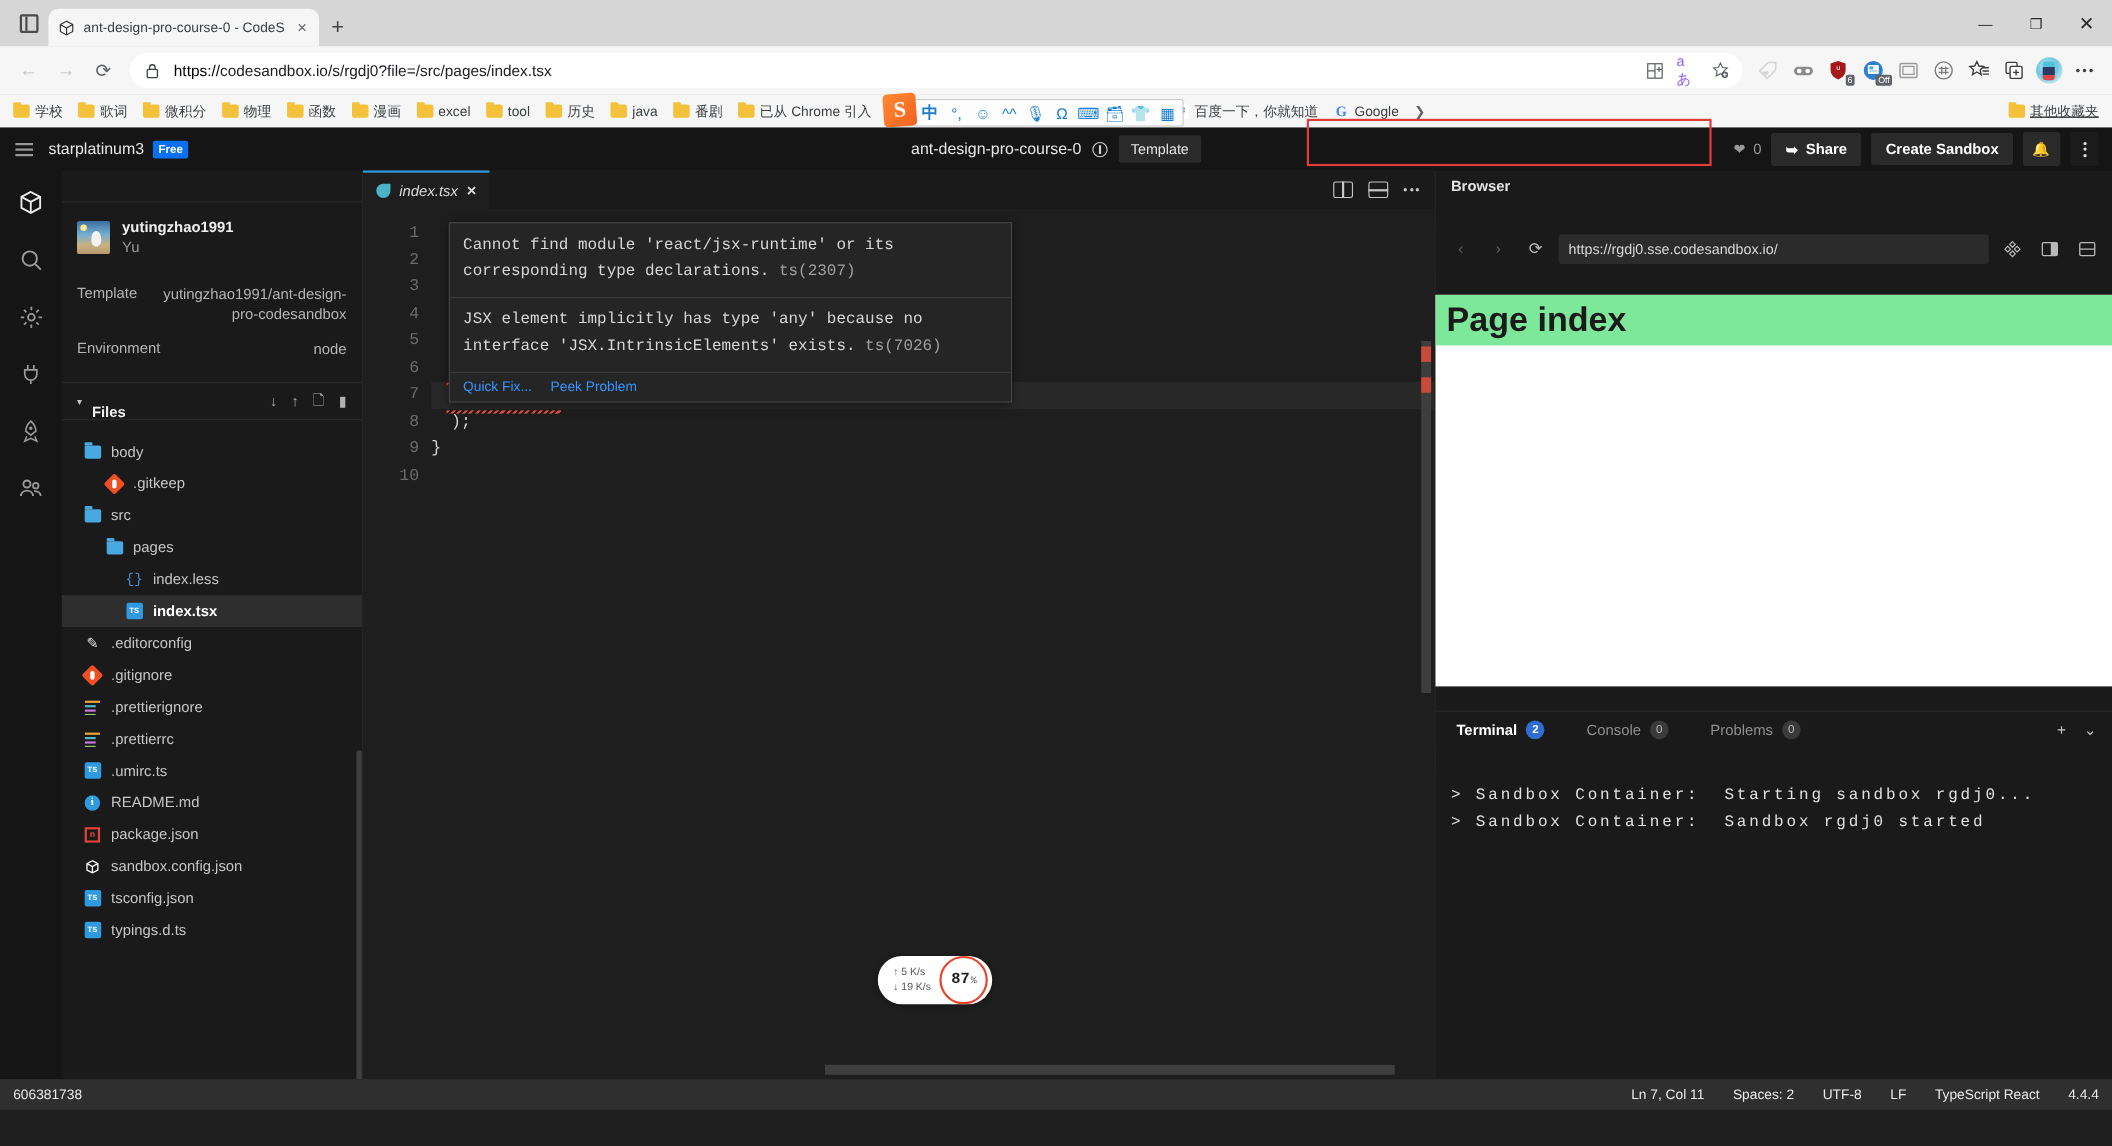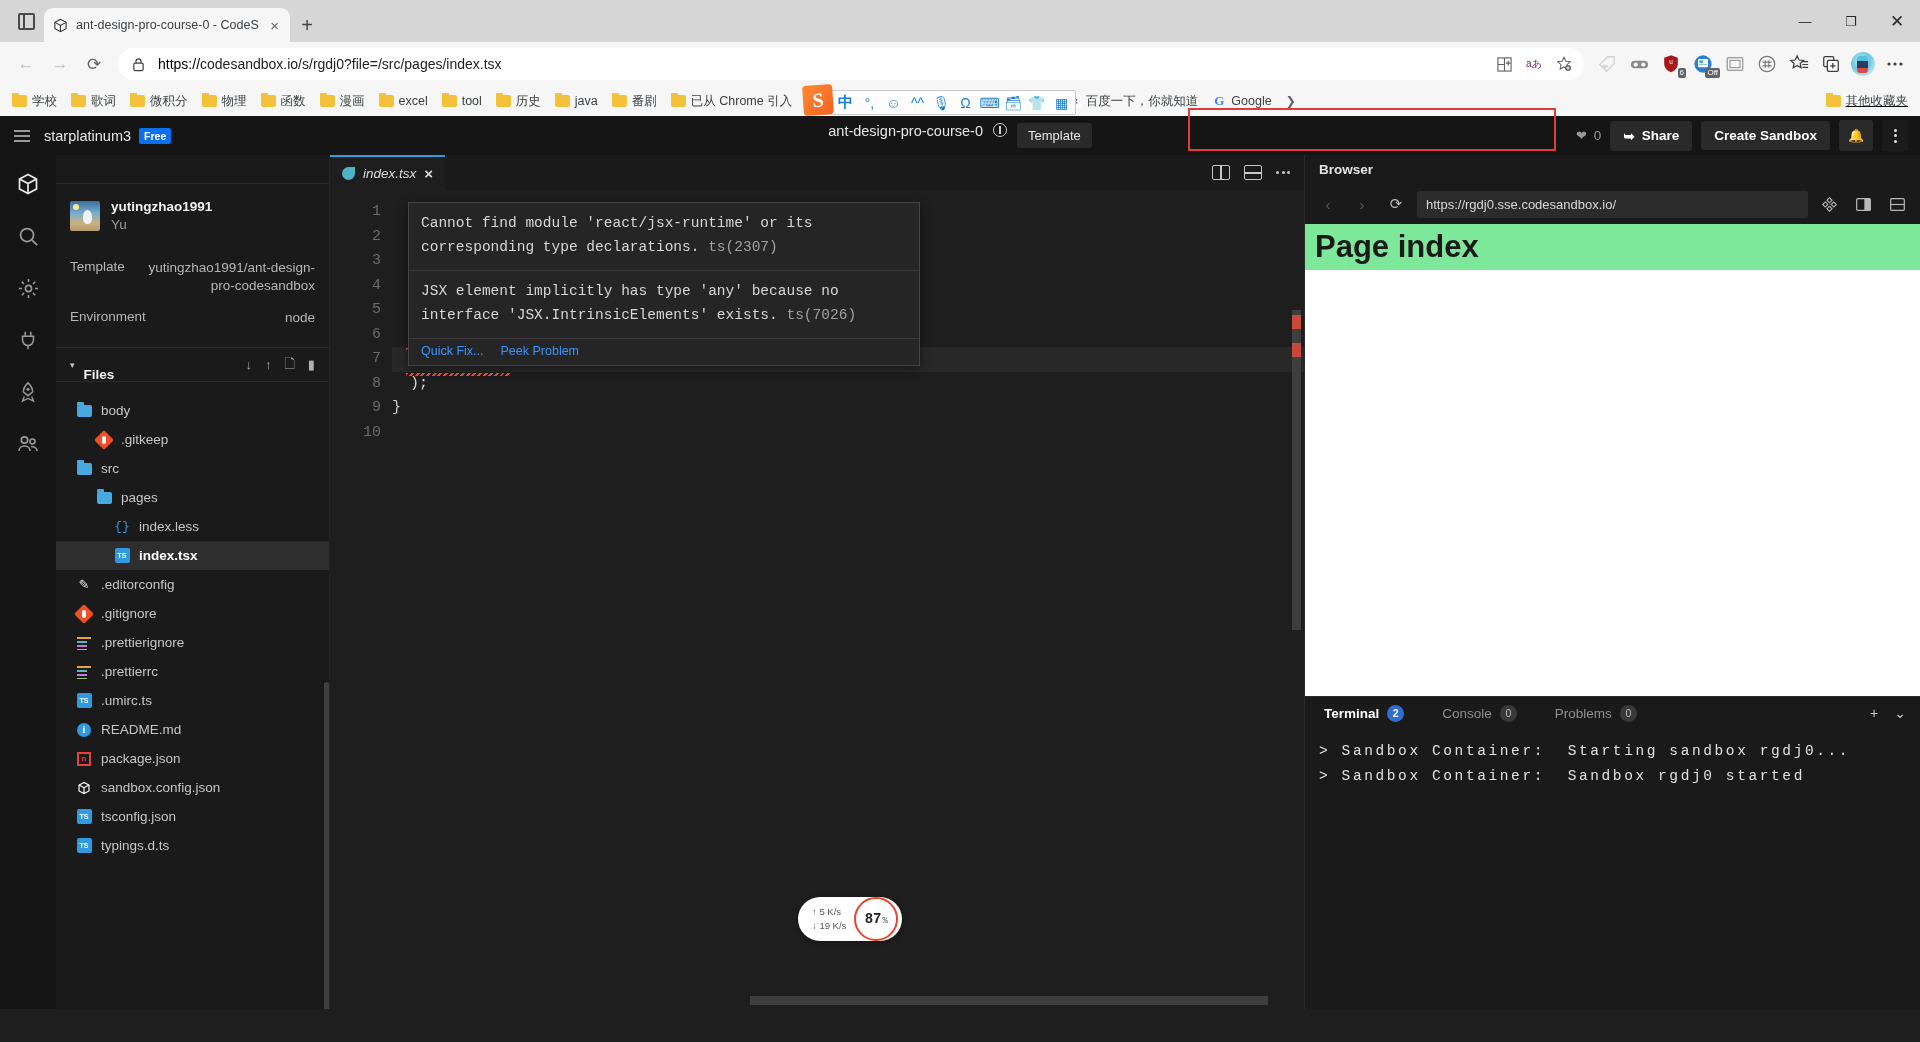--- a/index.html
+++ b/index.html
@@ -38,21 +38,21 @@
   .omnibar { height: 44px; background: #f6f6f6; display: flex; align-items: center; padding: 0 10px; gap: 2px; }
   .nav-btn { width: 32px; height: 32px; display: flex; align-items: center; justify-content: center;
     font-size: 17px; color: #5f6368; }
   .nav-btn.disabled { color: #bdbdbd; }
   .urlbox {
     flex: 1 1 auto; height: 32px; background: #fff; border-radius: 16px; display: flex; align-items: center;
     padding: 0 10px; gap: 10px; margin: 0 6px; min-width: 0;
   }
   .url-text { font-size: 14px; color: #202124; white-space: nowrap; overflow: hidden; flex: 1 1 auto; }
   .url-text .scheme { color: #000000; }
-  .url-ico { width: 20px; height: 20px; display:flex; align-items:center; justify-content:center; color: #701a75; font-size: 10px; }
+  .url-ico { width: 20px; height: 20px; display:flex; align-items:center; justify-content:center; color: #8b5cf6; font-size: 13px; }
   .ext-ico { width: 30px; height: 30px; display: flex; align-items: center; justify-content: center;
     position: relative; }
   .badge-num {
     position: absolute; right: 0px; bottom: 1px; background: #5f6368; color: #fff; font-size: 8px;
     border-radius: 2px; padding: 0 2px; line-height: 10px;
   }
   .badge-off {
     position: absolute; right: -2px; bottom: 1px; background: #5f6368; color: #fff; font-size: 8px;
     border-radius: 2px; padding: 0 2px; line-height: 10px;
   }
@@ -93,21 +93,21 @@
 
   
   .app { width: 1920px; height: 893px; background: #151515; display: flex; flex-direction: column; }
   .cs-header {
     height: 39px; background: #151515; display: flex; align-items: center; flex: 0 0 auto; position: relative;
   }
   .hamburger { width: 44px; display: flex; flex-direction: column; gap: 3px; align-items: center; }
   .hamburger i { display: block; width: 16px; height: 2px; background: #999; }
   .ws-name { font-size: 14.5px; color: #e6e6e6; margin-right: 8px; }
   .free-badge { background: #0971f1; color: #fff; font-size: 10.5px; font-weight: bold; padding: 2px 5px; border-radius: 2px; }
-  .sandbox-title-wrap { position: absolute; left: 0; right: 0; display: flex; justify-content: center; align-items: flex-start; gap: 10px; pointer-events: none; }
+  .sandbox-title-wrap { position: absolute; left: 0; right: 0; display: flex; justify-content: center; align-items: center; gap: 10px; pointer-events: none; }
   .sandbox-title { font-size: 14.5px; color: #e6e6e6; pointer-events: auto;}
   .cs-logo-sm { width: 14px; height: 14px; border-radius: 50%; border: 1.5px solid #cfcfcf; position: relative; }
   .cs-logo-sm:after { content:""; position:absolute; left:5px; top:2px; width:2px; height:8px; background:#cfcfcf;}
   .tmpl-btn { background: #2a2a2a; color: #e6e6e6; font-size: 13px; padding: 5px 11px; border-radius: 3px; pointer-events: auto;}
   .hdr-right { margin-left: auto; display: flex; align-items: center; gap: 9px; padding-right: 12px; position: relative; z-index: 5;}
   .like { display: flex; align-items: center; gap: 7px; }
   .heart { color: #999; font-size: 13px; }
   .like-count { color: #999; font-size: 13.5px; }
   .btn-dark { background: #2a2a2a; color: #fff; font-size: 13.5px; font-weight: bold; padding: 7px 13px; border-radius: 3px;
     display: flex; align-items: center; gap: 7px; }
@@ -206,21 +206,21 @@
   }
   .net-rates { padding: 0 8px 0 14px; font-size: 9.5px; color: #555; line-height: 1.5; font-family: "Liberation Sans", sans-serif;}
   .net-ring {
     width: 44px; height: 44px; border-radius: 50%; background: #fff; border: 2.5px solid #e8442d;
     display: flex; align-items: baseline; justify-content: center; gap: 1px;
   }
   .net-pct { font-size: 14px; color: #222; font-weight: bold; line-height: 40px;}
   .net-pct-sym { font-size: 9px; color: #555; }
 
   
-  .right-panel { width: 616px; flex: 0 0 auto; display: flex; flex-direction: column; background: #1a1a1a; border-left: 1px solid #2a2a2a;}
+  .right-panel { width: 616px; flex: 0 0 auto; display: flex; flex-direction: column; background: #1a1a1a; border-left: 1px solid #2a2a2a; gap: 22px;}
   .rp-head { height: 29px; display: flex; align-items: center; padding: 0 14px; font-size: 13.5px; color: #e4e4e4; font-weight: bold;}
   .prev-bar { height: 40px; display: flex; align-items: center; gap: 8px; padding: 0 10px; background: #1a1a1a;}
   .prev-ico { width: 26px; height: 26px; display: flex; align-items: center; justify-content: center; color: #b9b9b9; font-size: 15px;}
   .prev-ico.dim { color: #5d5d5d; }
   .prev-url { flex: 1 1 auto; height: 27px; background: #2b2b2b; border-radius: 3px; display: flex; align-items: center;
     padding: 0 9px; font-size: 13px; color: #d8d8d8; font-family: "Liberation Sans", sans-serif;}
   .preview-frame { flex: 1 1 auto; background: #fff; position: relative; overflow: hidden;}
   .page-index-banner { background: #7ee89a; height: 46px; display: flex; align-items: center; padding-left: 10px; }
   .page-index-title { font-size: 31px; color: #1a1a1a; font-weight: bold; font-family: "Liberation Sans", sans-serif;}
 
@@ -785,13 +785,24 @@
           <span>⌄</span>
         </div>
       </div>
       <div class="term-body">
         <div class="term-line">&gt; Sandbox Container:  Starting sandbox rgdj0...</div>
         <div class="term-line">&gt; Sandbox Container:  Sandbox rgdj0 started</div>
       </div>
     </div>
   </div>
 
+  <div class="statusbar">
+    <span>606381738</span>
+    <div class="sb-right">
+      <span>Ln 7, Col 11</span>
+      <span>Spaces: 2</span>
+      <span>UTF-8</span>
+      <span>LF</span>
+      <span>TypeScript React</span>
+      <span>4.4.4</span>
+    </div>
+  </div>
 </div>
 
 </body></html>

